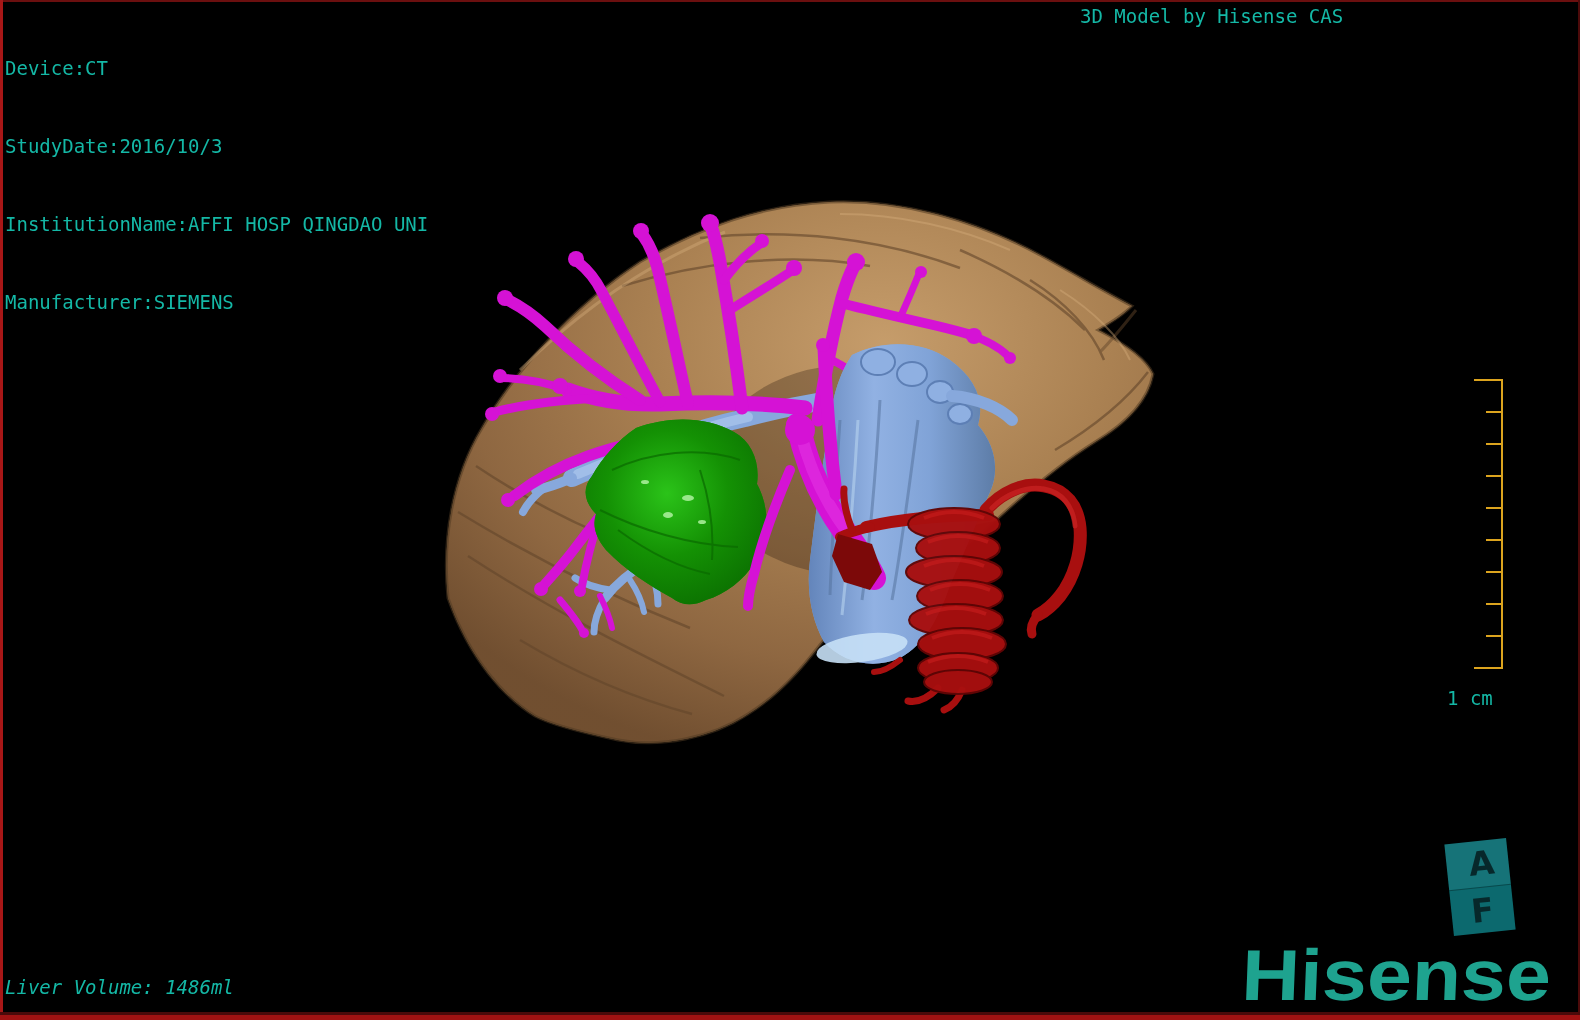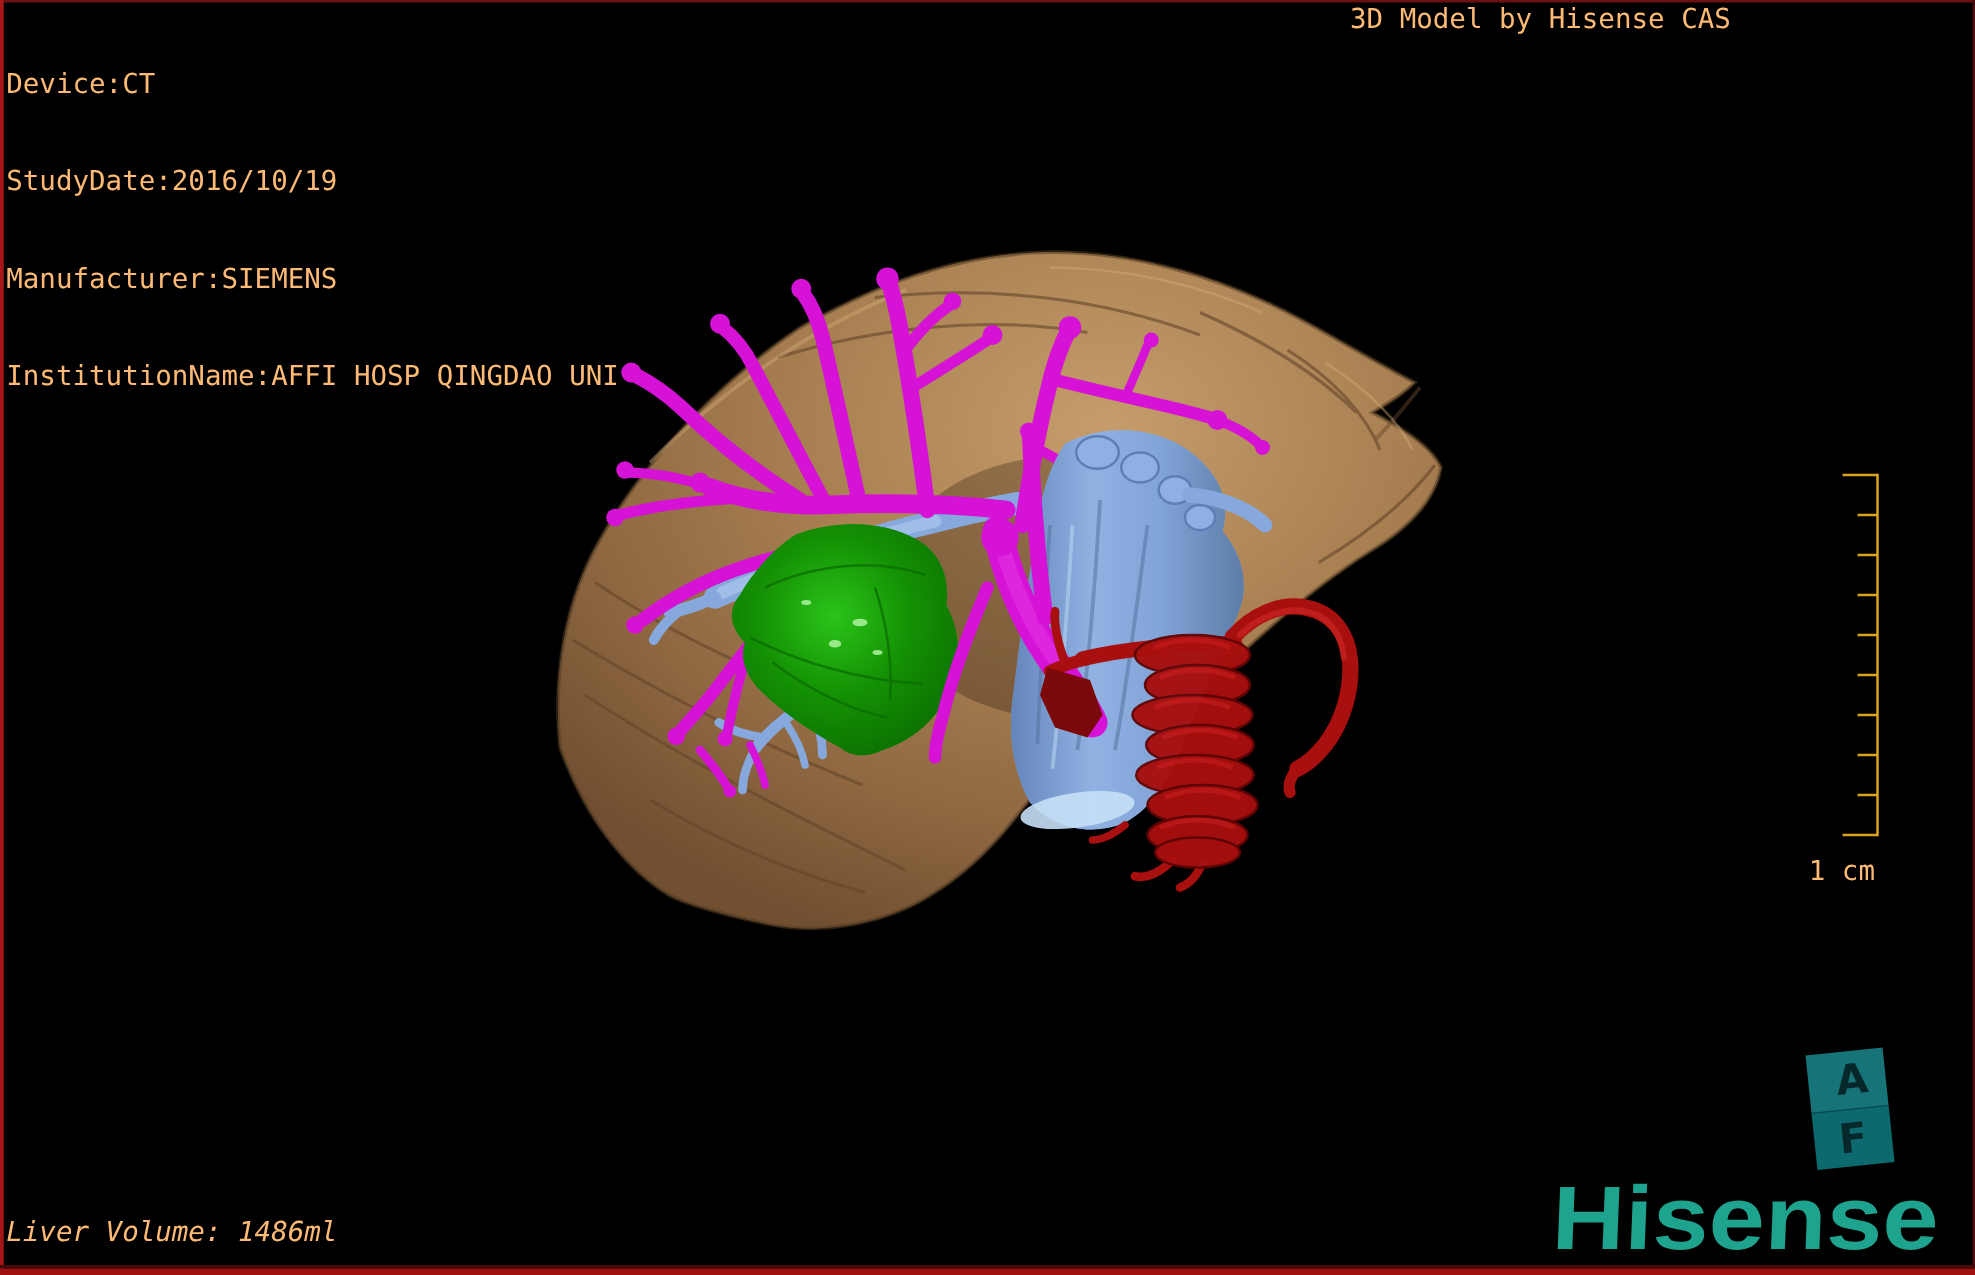--- a/index.html
+++ b/index.html
@@ -9,21 +9,21 @@
   }
   
   .edge{position:absolute;pointer-events:none;}
   .edge.left{left:0;top:0;width:3px;height:1020px;background:#a81717;}
   .edge.top{left:0;top:0;width:1580px;height:2px;background:#6b0f0f;}
   .edge.right{right:0;top:0;width:2px;height:1020px;background:#4c0a0a;}
   .edge.bottom-dark{left:0;top:1012px;width:1580px;height:3px;background:#4a0a0a;}
   .edge.bottom{left:0;top:1015px;width:1580px;height:5px;background:#a01212;}
 
   .overlay-text{
-    position:absolute;color:#fdba74;font-size:22px;line-height:26px;
+    position:absolute;color:#14b8a6;font-size:19px;line-height:26px;
     letter-spacing:0px;white-space:pre;text-shadow:0 0 1px rgba(0,0,0,.8);
   }
   .patient-block{left:5px;top:3px;}
   .credit{left:1080px;top:3px;}
   .volume{left:5px;top:974px;font-style:italic;}
   .scale-label{left:1447px;top:665px;margin-top:20px;}
 
   .model-svg{position:absolute;left:0;top:0;}
 
   .af-marker{
@@ -252,23 +252,23 @@
       <line x1="1486" y1="540" x2="1502" y2="540"></line>
       <line x1="1486" y1="572" x2="1502" y2="572"></line>
       <line x1="1486" y1="604" x2="1502" y2="604"></line>
       <line x1="1486" y1="636" x2="1502" y2="636"></line>
       <line x1="1474" y1="668" x2="1502" y2="668"></line>
     </g>
   </svg>
 
   <div class="overlay-text patient-block">
     <div>Device:CT</div>
-    <div>StudyDate:2016/10/19</div>
+    <div>StudyDate:2016/10/3</div>
+    <div>InstitutionName:AFFI HOSP QINGDAO UNI</div>
     <div>Manufacturer:SIEMENS</div>
-    <div>InstitutionName:AFFI HOSP QINGDAO UNI</div>
   </div>
 
   <div class="overlay-text credit">3D Model by Hisense CAS</div>
 
   <div class="overlay-text volume">Liver Volume: 1486ml</div>
 
   <div class="overlay-text scale-label">1 cm</div>
 
   <div class="af-marker">
     <div class="af-face top">A</div>

